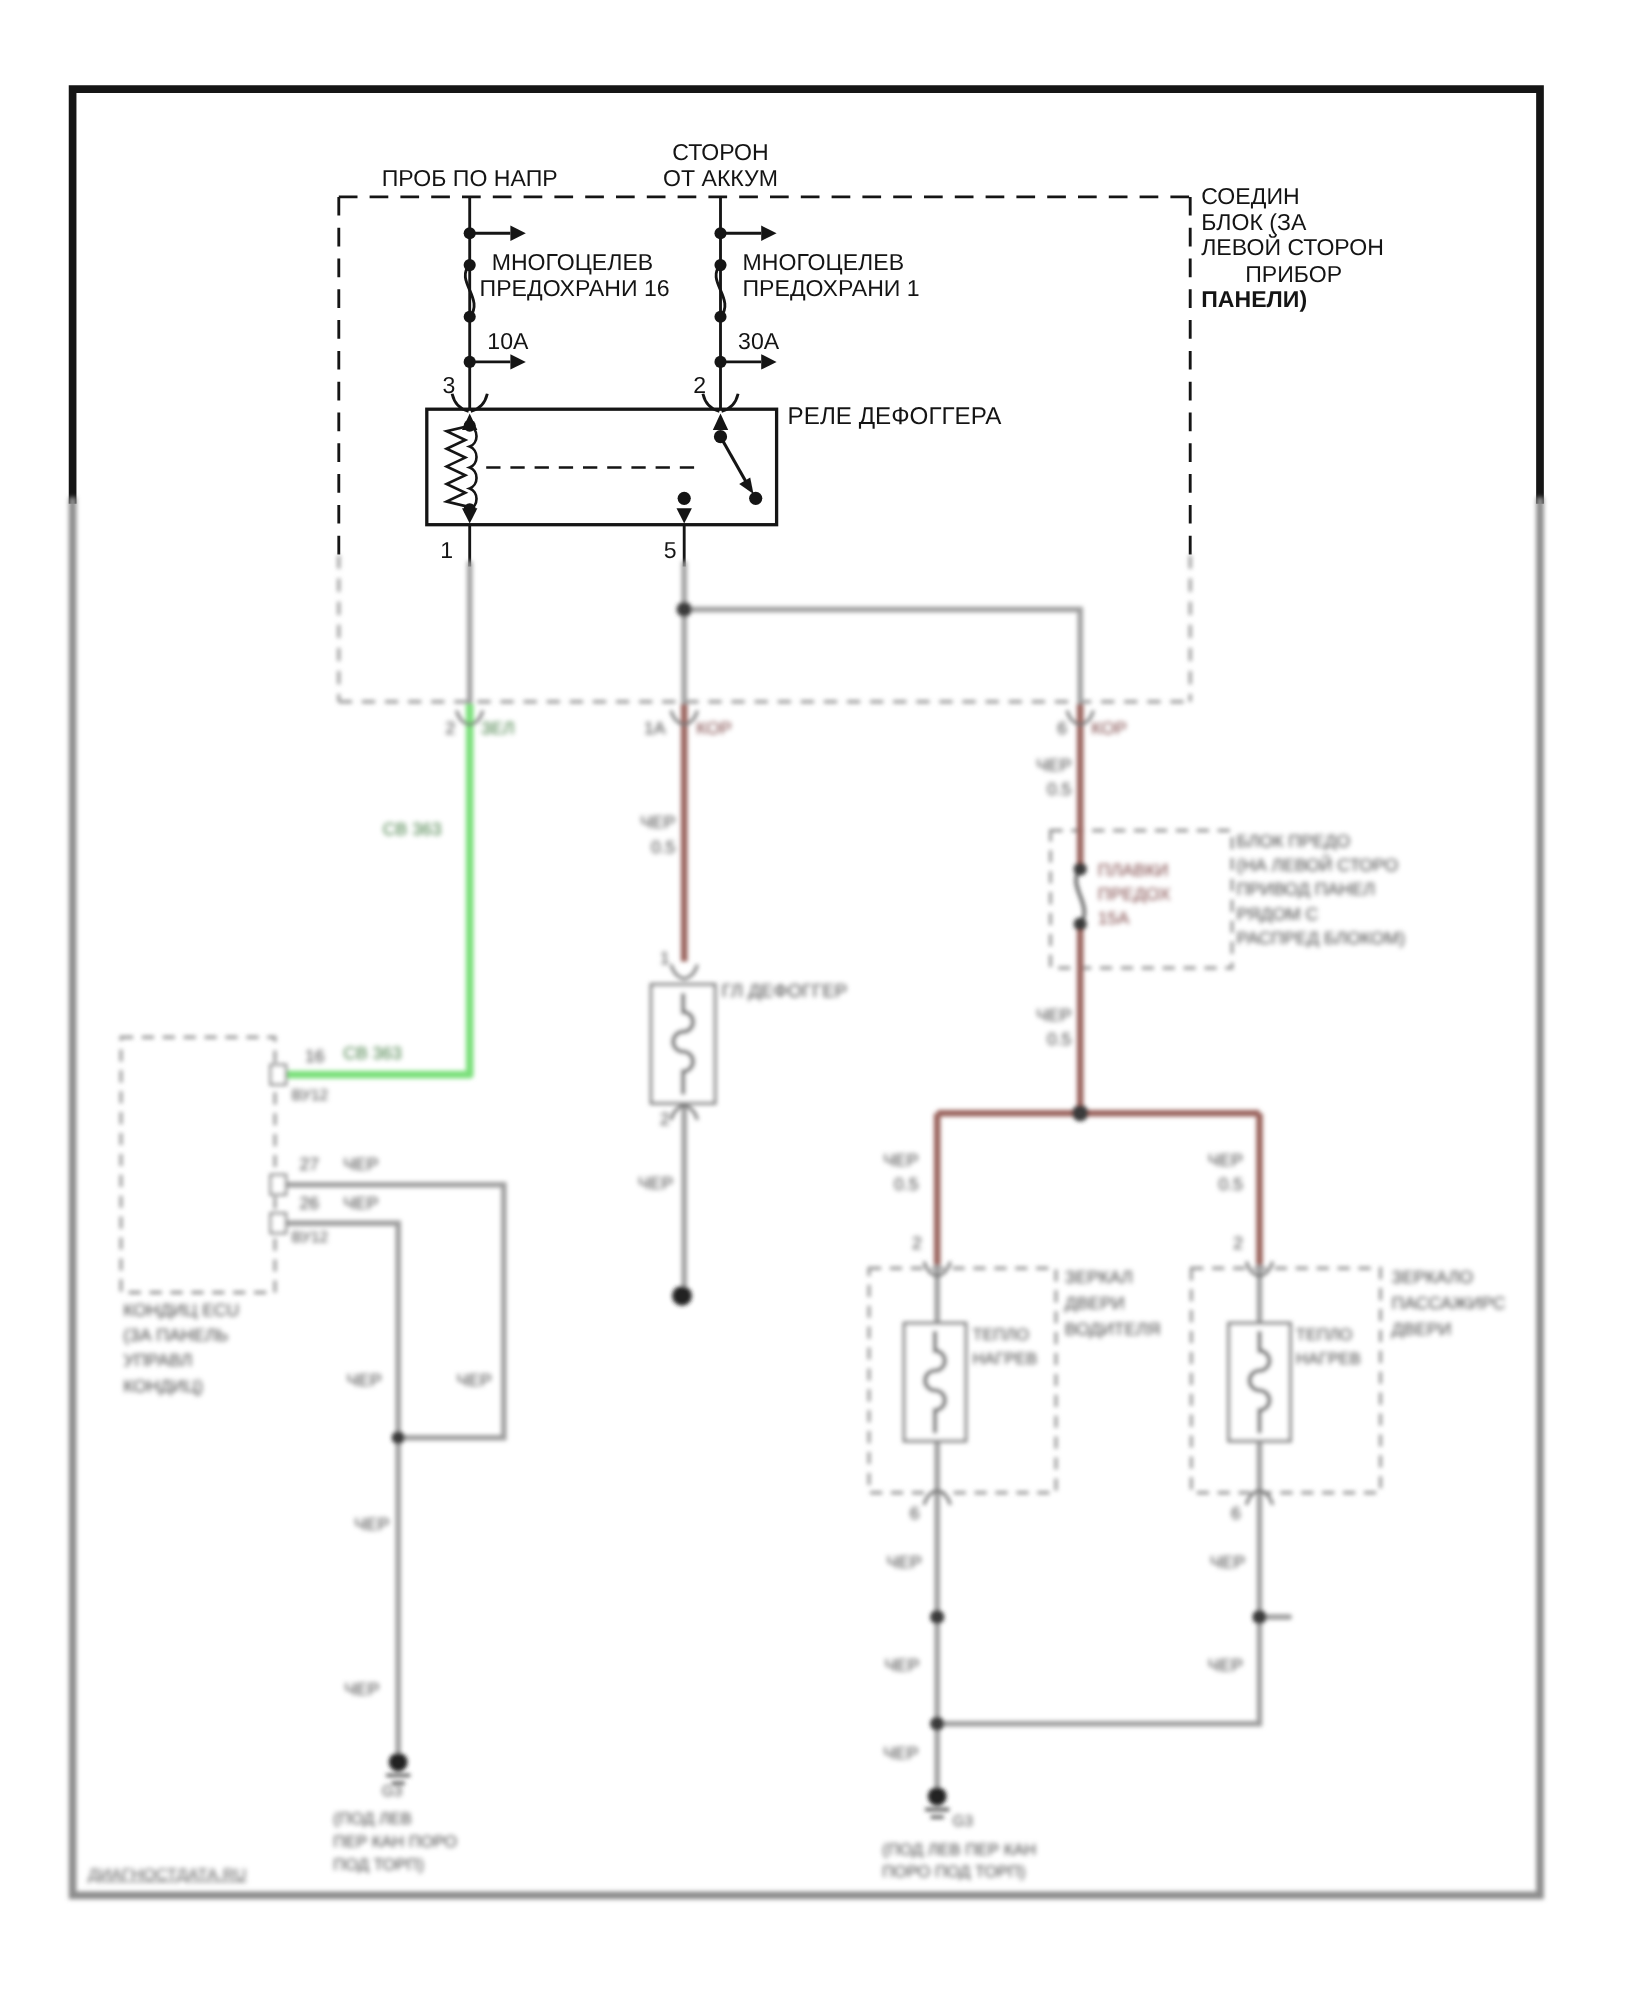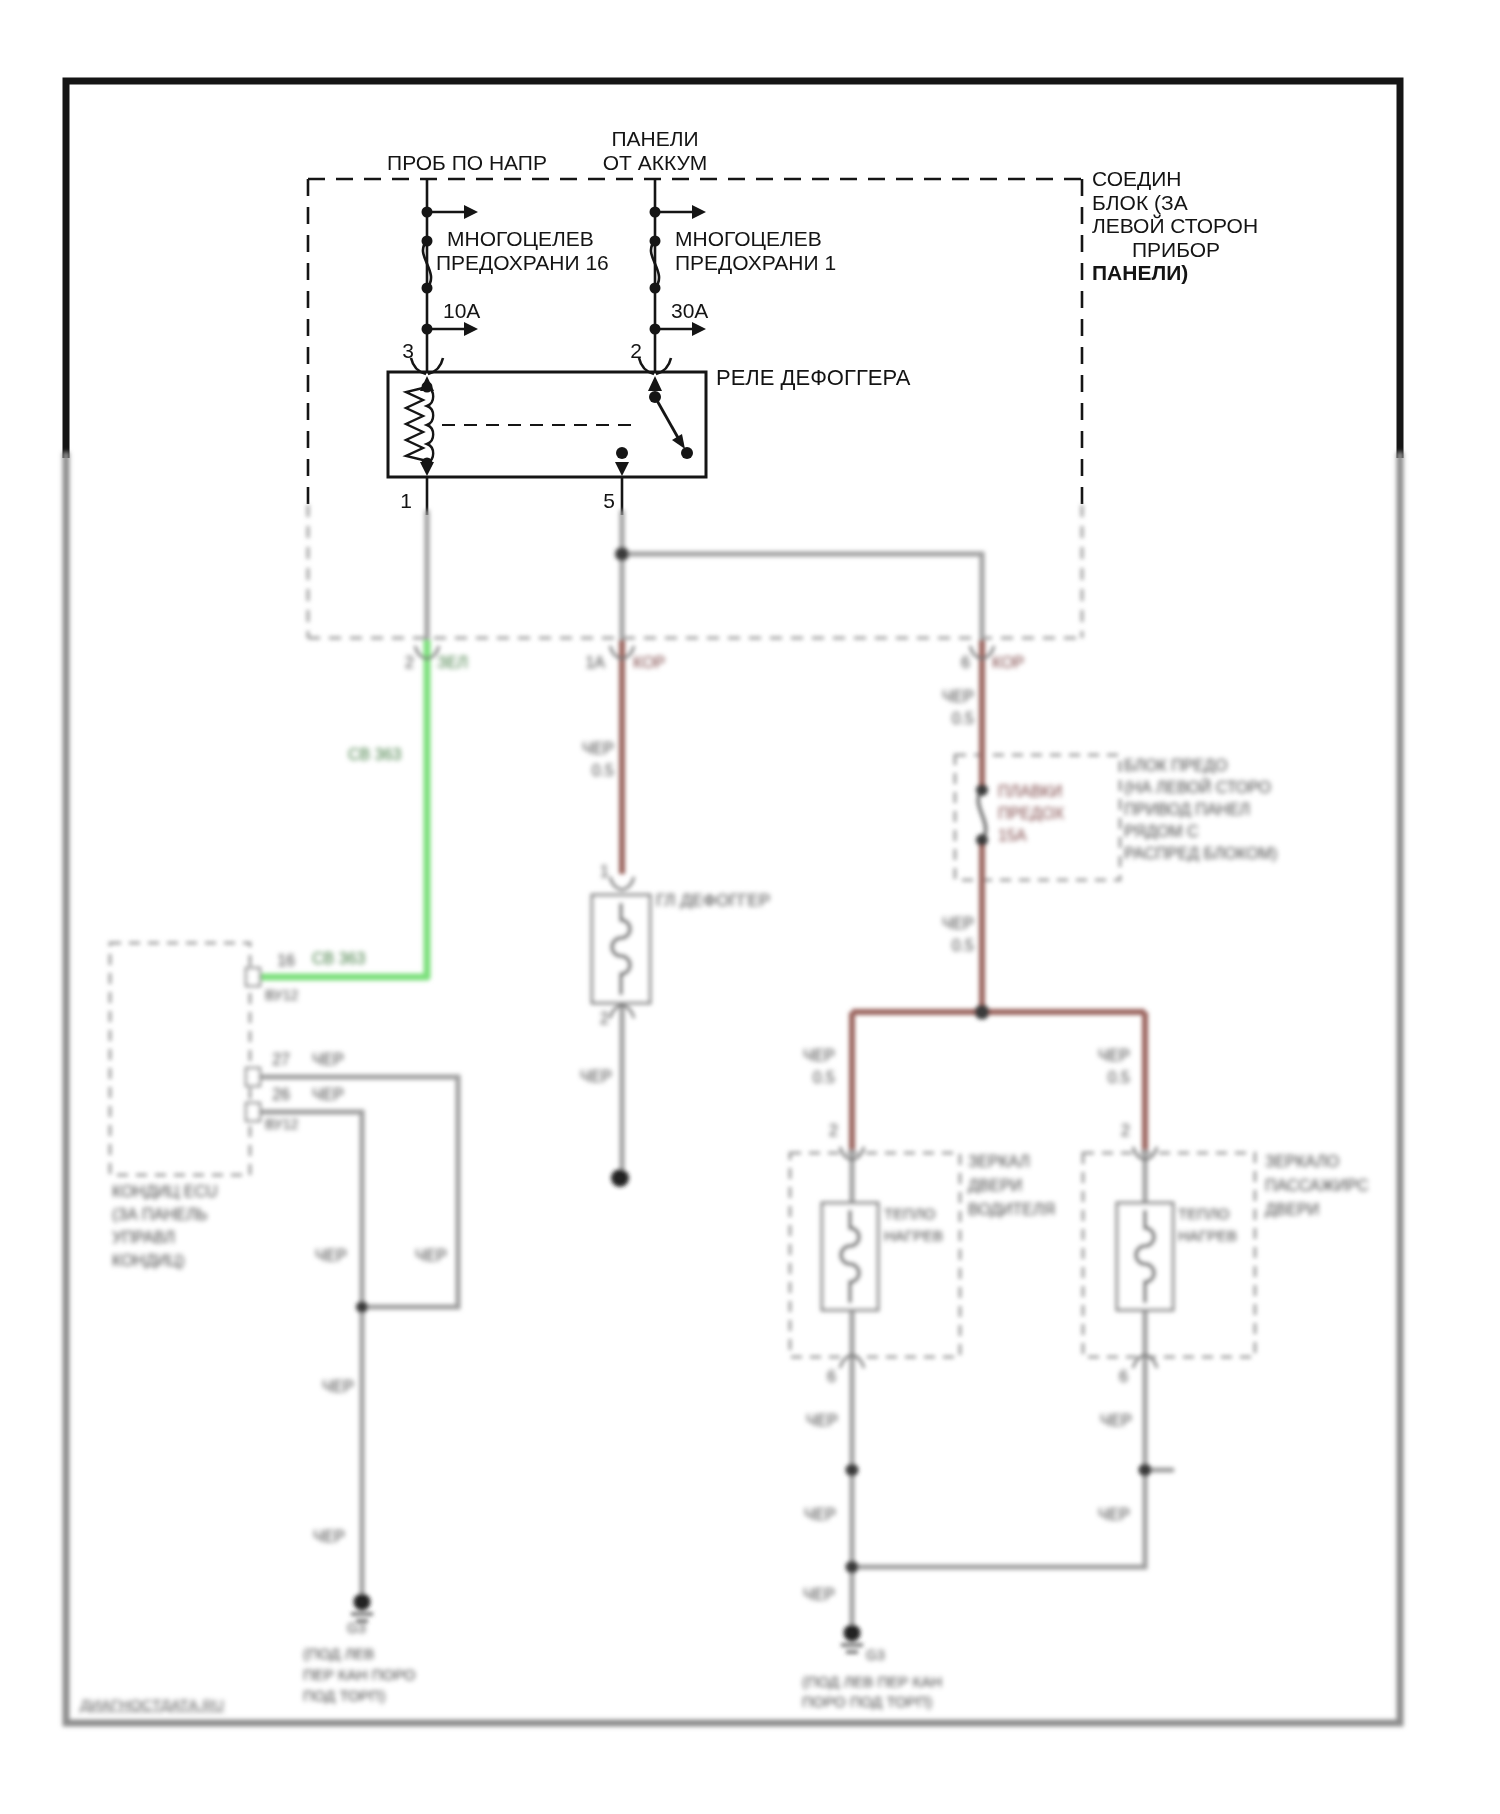--- a/index.html
+++ b/index.html
@@ -183,22 +183,22 @@
       <circle cx="852" cy="1633" r="8.5" fill="#222"></circle>
     </g>
 
     <g stroke="#555" stroke-width="3">
       <path d="M351,1614 H373 M356,1621 H368"></path>
       <path d="M841,1645 H863 M846,1652 H858"></path>
     </g>
   </g>
 </svg>
 
-<div class="lbl cx" style="left:427px;top:151px;margin-left:40px;">ПРОБ ПО НАПР</div>
-<div class="lbl cx" style="left:655px;top:127px;">ПАНЕЛИ</div>
+<div class="lbl cx" style="left:427px;top:151px;">ПРОБ ПО НАПР</div>
+<div class="lbl cx" style="left:655px;top:127px;">СТОРОН</div>
 <div class="lbl cx" style="left:655px;top:151px;">ОТ АККУМ</div>
 
 <div class="lbl" style="left:447px;top:227px;">МНОГОЦЕЛЕВ</div>
 <div class="lbl" style="left:436px;top:251px;">ПРЕДОХРАНИ 16</div>
 <div class="lbl" style="left:443px;top:299px;">10А</div>
 
 <div class="lbl" style="left:675px;top:227px;">МНОГОЦЕЛЕВ</div>
 <div class="lbl" style="left:675px;top:251px;">ПРЕДОХРАНИ 1</div>
 <div class="lbl" style="left:671px;top:299px;">30А</div>
 

